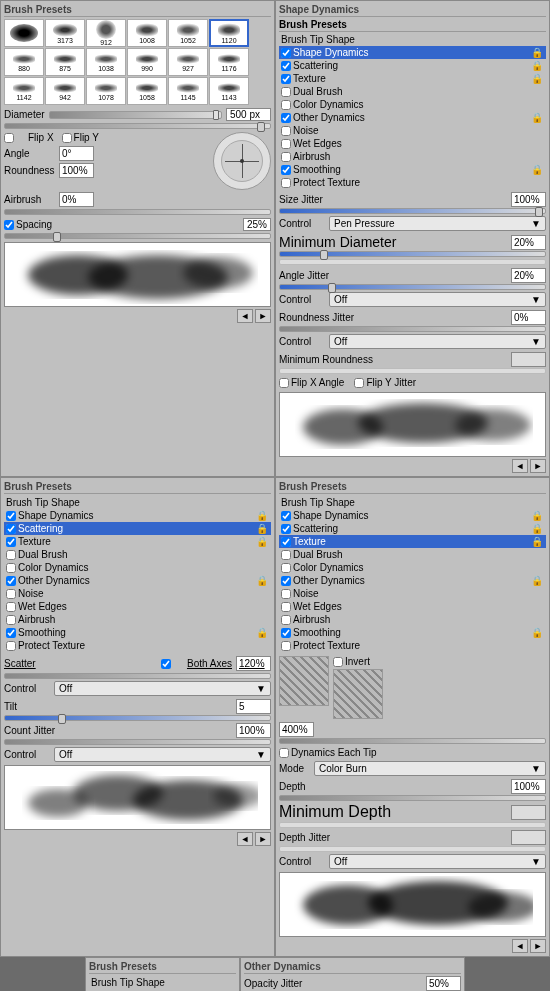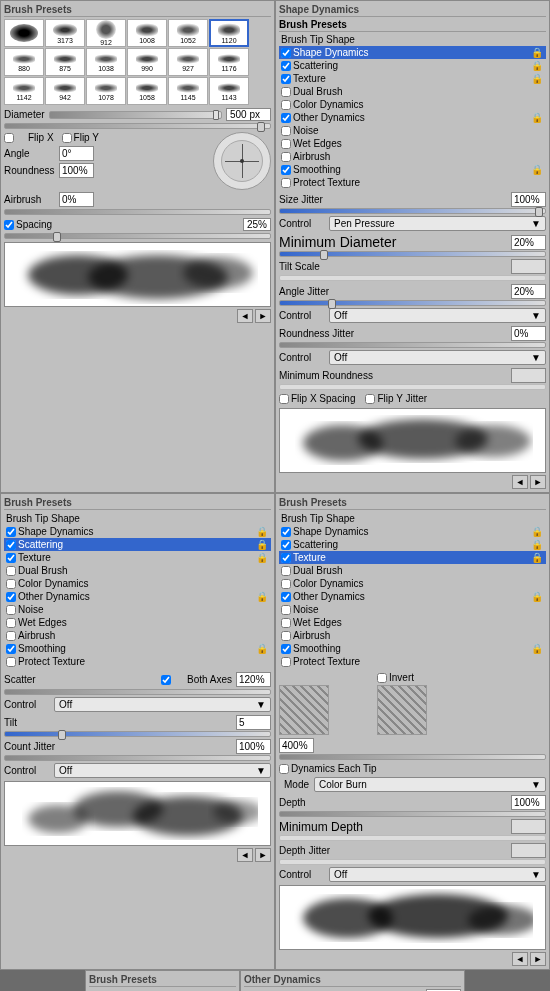--- a/index.html
+++ b/index.html
@@ -219,24 +219,20 @@
     </div>
 
     <div style="display:flex;align-items:center;margin-bottom:1px;">
       <span style="font-size:14px;flex:1;">Minimum Diameter</span>
       <input type="text" value="20%" style="width: 35px; font-size: 10px; border: 1px solid rgb(136, 136, 136); padding: 1px 2px; background: rgb(255, 255, 255);">
     </div>
     <div style="height:6px;background:linear-gradient(to right,#3366cc,#ddd);border:1px solid #999;border-radius:2px;margin-bottom:2px;position:relative;">
       <div style="position:absolute;left:15%;width:8px;height:10px;background:#d0d0d0;border:1px solid #666;top:-2px;border-radius:2px;"></div>
     </div>
 
-    <div style="display:flex;align-items:center;margin-bottom:1px;">
-      <span style="font-size:10px;flex:1;">Tilt Scale</span>
-      <input type="text" value="" style="width: 35px; font-size: 10px; border: 1px solid rgb(136, 136, 136); padding: 1px 2px; background: rgb(221, 221, 221);">
-    </div>
     <div style="height:6px;background:#ddd;border:1px solid #bbb;border-radius:2px;margin-bottom:3px;"></div>
 
     <div style="display:flex;align-items:center;margin-bottom:1px;">
       <span style="font-size:10px;flex:1;">Angle Jitter</span>
       <input type="text" value="20%" style="width: 35px; font-size: 10px; border: 1px solid rgb(136, 136, 136); padding: 1px 2px; background: rgb(255, 255, 255);">
     </div>
     <div style="height:6px;background:linear-gradient(to right,#3366cc,#ddd);border:1px solid #999;border-radius:2px;margin-bottom:2px;position:relative;">
       <div style="position:absolute;left:18%;width:8px;height:10px;background:#d0d0d0;border:1px solid #666;top:-2px;border-radius:2px;"></div>
     </div>
     <div style="display:flex;align-items:center;margin-bottom:3px;">
@@ -262,21 +258,21 @@
 
     <div style="display:flex;align-items:center;margin-bottom:1px;">
       <span style="font-size:10px;flex:1;">Minimum Roundness</span>
       <input type="text" value="" style="width: 35px; font-size: 10px; border: 1px solid rgb(136, 136, 136); padding: 1px 2px; background: rgb(221, 221, 221);">
     </div>
     <div style="height:6px;background:#ddd;border:1px solid #bbb;border-radius:2px;margin-bottom:3px;"></div>
 
     <div style="display:flex;gap:10px;margin-bottom:4px;">
       <label style="font-size:10px;display:flex;align-items:center;gap:2px;">
         <input type="checkbox" style="width: 10px; height: 10px;">
-        <span>Flip X Spacing</span>
+        <span>Flip X Angle</span>
       </label>
       <label style="font-size:10px;display:flex;align-items:center;gap:2px;">
         <input type="checkbox" style="width: 10px; height: 10px;">
         <span>Flip Y Jitter</span>
       </label>
     </div>
 
     <div style="background:#fff;border:1px solid #888;width:100%;height:65px;display:flex;align-items:center;justify-content:center;">
       <svg width="240" height="60" viewBox="0 0 240 60">
         <ellipse cx="50" cy="32" rx="40" ry="18" fill="rgba(0,0,0,0.6)" filter="url(#blur2)"></ellipse>
@@ -307,21 +303,21 @@
     <div style="font-size:10px;padding:1px 2px;display:flex;align-items:center;"><input type="checkbox" style="width: 10px; height: 10px; margin-right: 2px;"> Dual Brush</div>
     <div style="font-size:10px;padding:1px 2px;display:flex;align-items:center;"><input type="checkbox" style="width: 10px; height: 10px; margin-right: 2px;"> Color Dynamics</div>
     <div style="font-size:10px;padding:1px 2px;display:flex;align-items:center;"><input type="checkbox" checked="" style="width: 10px; height: 10px; margin-right: 2px;"> Other Dynamics <span style="margin-left:auto;">🔒</span></div>
     <div style="font-size:10px;padding:1px 2px;display:flex;align-items:center;"><input type="checkbox" style="width: 10px; height: 10px; margin-right: 2px;"> Noise</div>
     <div style="font-size:10px;padding:1px 2px;display:flex;align-items:center;"><input type="checkbox" style="width: 10px; height: 10px; margin-right: 2px;"> Wet Edges</div>
     <div style="font-size:10px;padding:1px 2px;display:flex;align-items:center;"><input type="checkbox" style="width: 10px; height: 10px; margin-right: 2px;"> Airbrush</div>
     <div style="font-size:10px;padding:1px 2px;display:flex;align-items:center;"><input type="checkbox" checked="" style="width: 10px; height: 10px; margin-right: 2px;"> Smoothing <span style="margin-left:auto;">🔒</span></div>
     <div style="font-size:10px;padding:1px 2px;display:flex;align-items:center;"><input type="checkbox" style="width: 10px; height: 10px; margin-right: 2px;"> Protect Texture</div>
 
     <div style="margin-top:4px;">
-      <div style="display:flex;align-items:center;margin-bottom:2px;">
+      <div style="display:flex;align-items:center;margin-bottom:2px;text-decoration:underline;">
         <span style="font-size:10px;min-width:45px;">Scatter</span>
         <label style="font-size:10px;display:flex;align-items:center;gap:16px;margin-left:auto;">
           <input type="checkbox" checked="" style="width: 10px; height: 10px;">
           <span>Both Axes</span>
         </label>
         <input type="text" value="120%" style="width: 35px; font-size: 10px; border: 1px solid rgb(136, 136, 136); padding: 1px 2px; background: rgb(255, 255, 255); margin-left: 4px;">
       </div>
       <div style="height:6px;background:linear-gradient(to right,#888,#ddd);border:1px solid #999;border-radius:2px;margin-bottom:2px;"></div>
       <div style="display:flex;align-items:center;margin-bottom:3px;">
         <span style="font-size:10px;min-width:50px;">Control</span>
@@ -382,21 +378,21 @@
     <div style="font-size:10px;padding:1px 2px;display:flex;align-items:center;"><input type="checkbox" style="width: 10px; height: 10px; margin-right: 2px;"> Color Dynamics</div>
     <div style="font-size:10px;padding:1px 2px;display:flex;align-items:center;"><input type="checkbox" checked="" style="width: 10px; height: 10px; margin-right: 2px;"> Other Dynamics <span style="margin-left:auto;">🔒</span></div>
     <div style="font-size:10px;padding:1px 2px;display:flex;align-items:center;"><input type="checkbox" style="width: 10px; height: 10px; margin-right: 2px;"> Noise</div>
     <div style="font-size:10px;padding:1px 2px;display:flex;align-items:center;"><input type="checkbox" style="width: 10px; height: 10px; margin-right: 2px;"> Wet Edges</div>
     <div style="font-size:10px;padding:1px 2px;display:flex;align-items:center;"><input type="checkbox" style="width: 10px; height: 10px; margin-right: 2px;"> Airbrush</div>
     <div style="font-size:10px;padding:1px 2px;display:flex;align-items:center;"><input type="checkbox" checked="" style="width: 10px; height: 10px; margin-right: 2px;"> Smoothing <span style="margin-left:auto;">🔒</span></div>
     <div style="font-size:10px;padding:1px 2px;display:flex;align-items:center;"><input type="checkbox" style="width: 10px; height: 10px; margin-right: 2px;"> Protect Texture</div>
 
     <div style="margin-top:4px;">
 
-      <div style="display:flex;align-items:flex-end;margin-bottom:3px;gap:44px;">
+      <div style="display:flex;align-items:flex-start;margin-bottom:3px;">
         <div style="width:50px;height:50px;background:repeating-linear-gradient(45deg,#888,#888 2px,#bbb 2px,#bbb 6px);border:1px solid #999;"></div>
         <div style="display:flex;flex-direction:column;margin-left:4px;">
           <label style="font-size:10px;display:flex;align-items:center;gap:2px;">
             <input type="checkbox" style="width: 10px; height: 10px;">
             <span>Invert</span>
           </label>
           <div style="width:50px;height:50px;background:repeating-linear-gradient(45deg,#888,#888 2px,#bbb 2px,#bbb 6px);border:1px solid #999;margin-top:2px;"></div>
         </div>
       </div>
 
@@ -404,35 +400,35 @@
         <input type="text" value="400%" style="width: 35px; font-size: 10px; border: 1px solid rgb(136, 136, 136); padding: 1px 2px; background: rgb(255, 255, 255);">
       </div>
       <div style="height:6px;background:linear-gradient(to right,#888,#ddd);border:1px solid #999;border-radius:2px;margin-bottom:3px;"></div>
 
       <label style="font-size:10px;display:flex;align-items:center;gap:2px;margin-bottom:3px;">
         <input type="checkbox" style="width: 10px; height: 10px;">
         <span>Dynamics Each Tip</span>
       </label>
 
       <div style="display:flex;align-items:center;margin-bottom:3px;">
-        <span style="font-size:10px;min-width:35px;text-align:center;">Mode</span>
+        <span style="font-size:10px;min-width:35px;">Mode</span>
         <div style="flex:1;background:#e8e8e8;border:1px solid #888;border-radius:2px;padding:1px 4px;font-size:10px;cursor:pointer;display:flex;justify-content:space-between;">
           <span>Color Burn</span>
             <span>▼</span>
         </div>
       </div>
 
       <div style="display:flex;align-items:center;margin-bottom:1px;">
         <span style="font-size:10px;flex:1;">Depth</span>
         <input type="text" value="100%" style="width: 35px; font-size: 10px; border: 1px solid rgb(136, 136, 136); padding: 1px 2px; background: rgb(255, 255, 255);">
       </div>
       <div style="height:6px;background:linear-gradient(to right,#888,#ddd);border:1px solid #999;border-radius:2px;margin-bottom:2px;"></div>
 
       <div style="display:flex;align-items:center;margin-bottom:1px;">
-        <span style="font-size:12px;flex:1;">Minimum Depth</span>
+        <span style="font-size:16px;flex:1;">Minimum Depth</span>
         <input type="text" value="" style="width: 35px; font-size: 10px; border: 1px solid rgb(136, 136, 136); padding: 1px 2px; background: rgb(221, 221, 221);">
       </div>
       <div style="height:6px;background:#ddd;border:1px solid #bbb;border-radius:2px;margin-bottom:2px;"></div>
 
       <div style="display:flex;align-items:center;margin-bottom:1px;">
         <span style="font-size:10px;flex:1;">Depth Jitter</span>
         <input type="text" value="" style="width: 35px; font-size: 10px; border: 1px solid rgb(136, 136, 136); padding: 1px 2px; background: rgb(221, 221, 221);">
       </div>
       <div style="height:6px;background:#ddd;border:1px solid #bbb;border-radius:2px;margin-bottom:2px;"></div>
 

